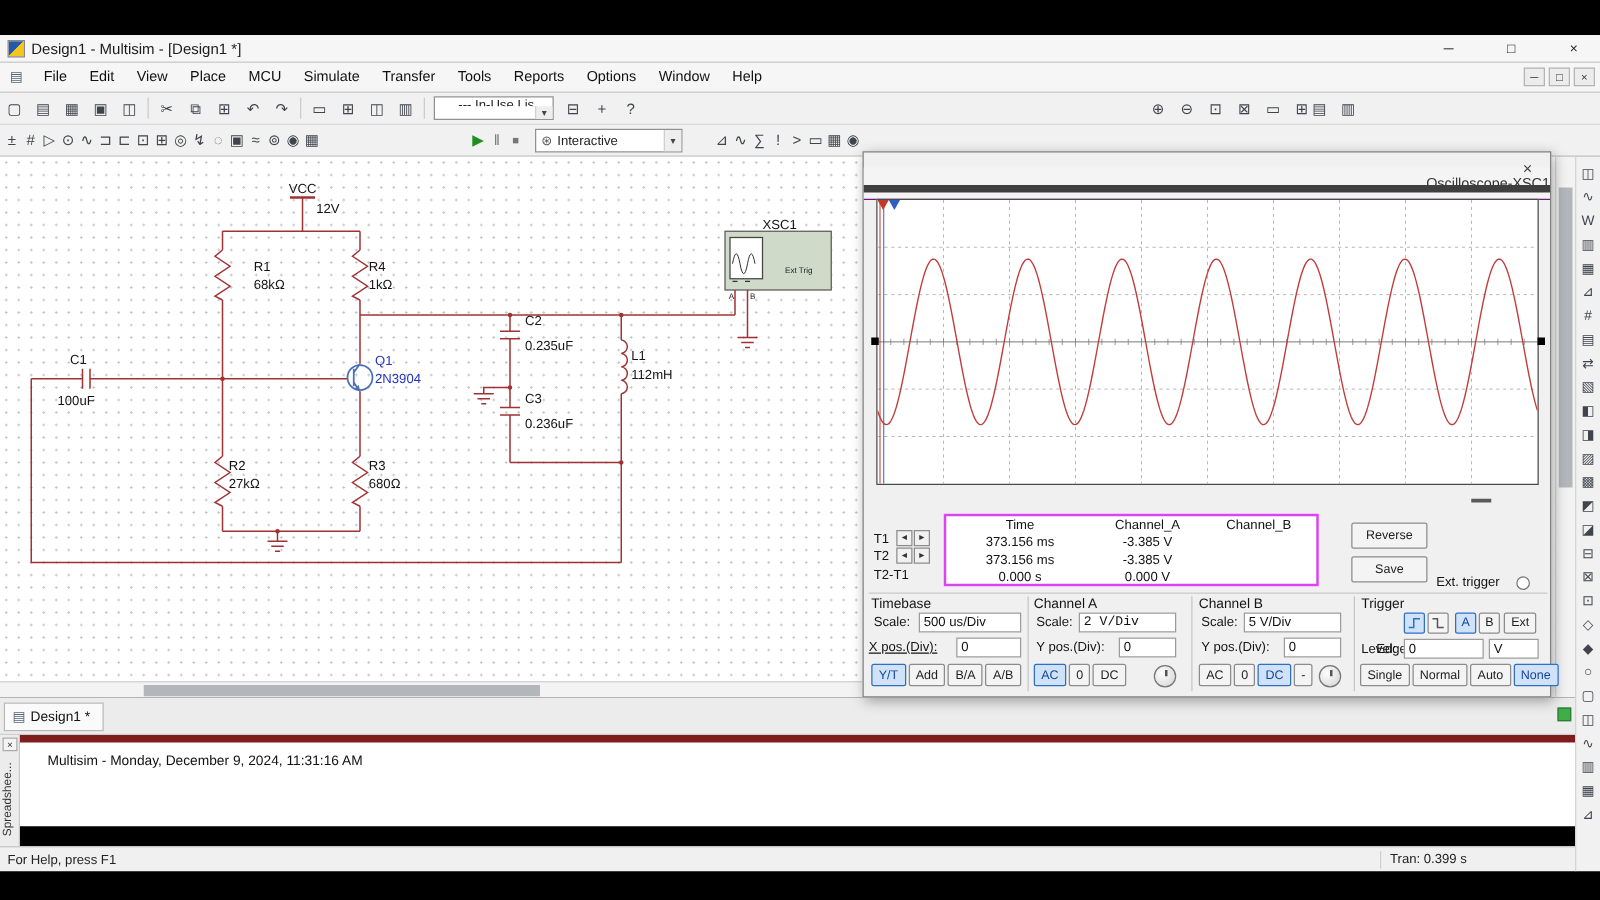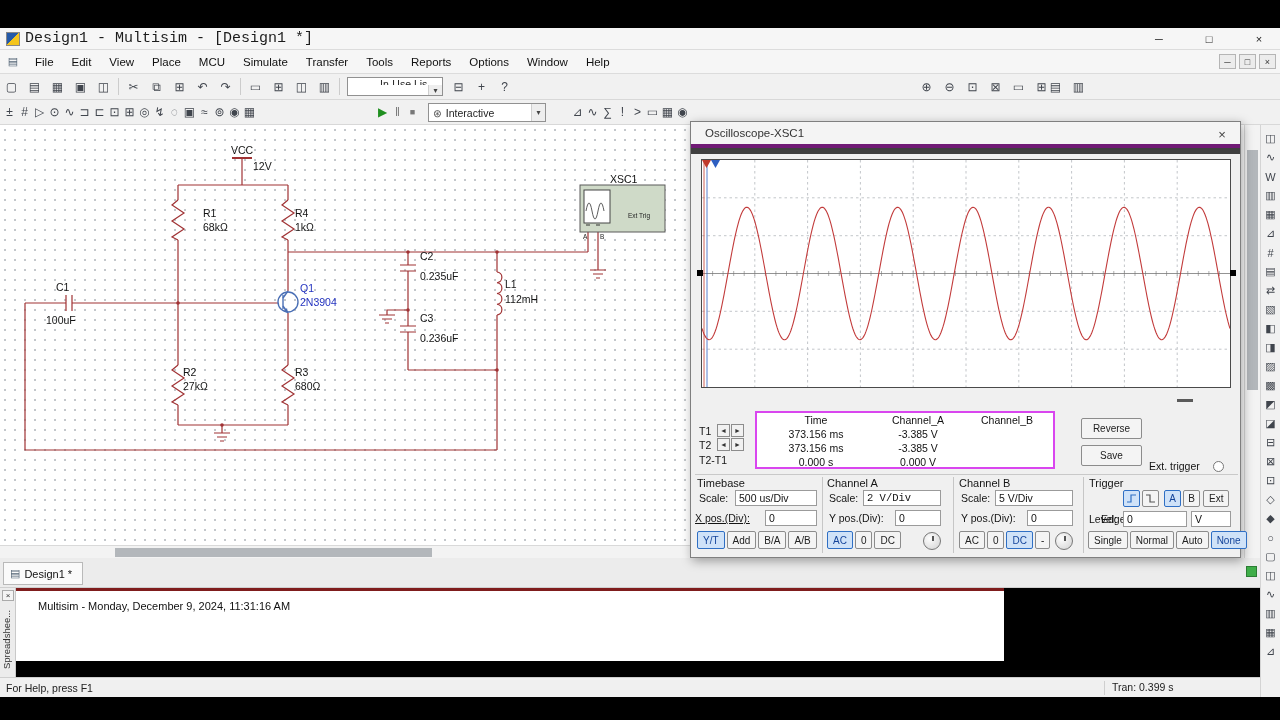--- a/index.html
+++ b/index.html
@@ -3,21 +3,21 @@
 <meta charset="utf-8">
 <style>
   *{margin:0;padding:0;box-sizing:border-box;}
   body{background:#222;font-family:"Liberation Sans",sans-serif;}
   .screen{position:relative;width:1280px;height:720px;background:#000;overflow:hidden;}
   .abs{position:absolute;}
   .flex{display:flex;align-items:center;}
   
   .titlebar{left:0;top:28px;width:1280px;height:22px;background:#f6f6f6;border-bottom:1px solid #dcdcdc;display:flex;align-items:center;}
   .applogo{width:14px;height:14px;margin:0 5px 0 6px;background:linear-gradient(135deg,#2459a8 0 50%,#f4c51c 50% 100%);border:1px solid #888;}
-  .title-text{font-size:15px;color:#1c1c1c;font-family:Liberation Mono, monospace;}
+  .title-text{font-size:12px;color:#1c1c1c;}
   .caption-btns{position:absolute;right:10px;top:0;height:22px;display:flex;gap:28px;align-items:center;}
   .capbtn{width:22px;height:17px;display:flex;align-items:center;justify-content:center;font-size:11px;color:#222;}
   .menubar{left:0;top:50px;width:1280px;height:24px;background:#f6f6f6;border-bottom:1px solid #dcdcdc;display:flex;align-items:center;}
   .docicon{width:14px;height:14px;margin:0 6px;font-size:11px;color:#567;display:flex;align-items:center;justify-content:center;}
   .menu-item{padding:0 9px;height:100%;display:flex;align-items:center;font-size:11.5px;color:#101010;}
   .mdi-btns{position:absolute;right:4px;top:4px;display:flex;gap:3px;}
   .mdibtn{width:17px;height:15px;border:1px solid #b5b5b5;background:#ececec;font-size:9px;display:flex;align-items:center;justify-content:center;color:#333;}
   .toolbar{background:#f1f1f1;border-bottom:1px solid #d8d8d8;}
   .tb1{left:0;top:74px;width:1280px;height:26px;display:flex;align-items:center;}
   .tb2{left:0;top:100px;width:1280px;height:25px;display:flex;align-items:center;}
@@ -34,30 +34,30 @@
   
   .hscroll{left:0;top:545px;width:1244px;height:13px;background:#f3f3f3;border-top:1px solid #d9d9d9;}
   .hthumb{position:absolute;left:115px;top:2px;width:317px;height:9px;background:#b3b7bb;}
   .vscroll{left:1244px;top:125px;width:16px;height:433px;background:#f3f3f3;border-left:1px solid #d9d9d9;}
   .vthumb{position:absolute;left:2px;top:25px;width:11px;height:240px;background:#b3b7bb;}
   .rtools{left:1260px;top:125px;width:20px;height:572px;background:#f1f1f1;border-left:1px solid #d4d4d4;display:flex;flex-direction:column;align-items:center;padding-top:4px;}
   .rtools .tbicon{width:18px;height:17px;margin:1px 0;font-size:11px;}
   
   .tabrow{left:0;top:558px;width:1260px;height:30px;background:#ececec;border-bottom:1px solid #cfcfcf;}
   .doctab{position:absolute;left:3px;top:4px;height:23px;background:#fafafa;border:1px solid #b9b9b9;display:flex;align-items:center;gap:4px;padding:0 10px 0 6px;font-size:11px;color:#111;}
-  .sheet{left:16px;top:588px;width:988px;height:73px;background:#fff;border-top:3px solid #7f1d1d;}
+  .sheet{left:16px;top:588px;width:1244px;height:73px;background:#fff;border-top:6px solid #7f1d1d;}
   .sheetstrip{left:0;top:588px;width:16px;height:89px;background:#ececec;border-right:1px solid #c9c9c9;}
   .vlabel{position:absolute;left:1px;top:16px;width:14px;height:70px;writing-mode:vertical-rl;transform:rotate(180deg);font-size:9.5px;color:#333;text-align:center;}
   .sheettabs{left:16px;top:661px;width:1244px;height:16px;background:#f5f5f5;display:flex;padding-left:12px;}
   .stab{height:16px;padding:0 8px;border:1px solid #bdbdbd;border-top:none;display:flex;align-items:center;font-size:10px;color:#222;background:#e4e4e4;}
   .stab.on{background:#fbfbfb;}
   .statusbar{left:0;top:677px;width:1260px;height:20px;background:#f0f0f0;border-top:1px solid #cfcfcf;display:flex;align-items:center;font-size:10.5px;color:#222;}
   
   .osc{left:690px;top:121px;width:551px;height:437px;background:#f0f0f0;border:1px solid #7f7f7f;box-shadow:2px 3px 10px rgba(0,0,0,0.35);}
-  .osc-title{position:absolute;left:0;top:0;width:100%;height:26px;background:#f4f4f4;border-bottom:4px solid #701a75;display:flex;align-items:center;}
+  .osc-title{position:absolute;left:0;top:12px;width:100%;height:26px;background:#f4f4f4;border-bottom:1px solid #701a75;display:flex;align-items:center;justify-content:flex-end;}
   .osc-title span{margin-left:14px;font-size:11.5px;color:#333;}
   .osc-close{position:absolute;right:8px;top:3px;width:20px;height:19px;display:flex;align-items:center;justify-content:center;font-size:13px;color:#444;}
   .osc-strip{position:absolute;left:0;top:26px;width:100%;height:6px;background:#3f3f3f;}
   .graph{position:absolute;left:10px;top:37px;width:530px;height:229px;background:#fff;border:1px solid #4a4a4a;}
   .lbl{font-size:10.5px;color:#141414;position:absolute;}
   .sect{font-size:11px;color:#141414;position:absolute;}
   .fld{position:absolute;background:#fff;border:1px solid #9b9b9b;font-size:10.5px;color:#111;display:flex;align-items:center;padding:0 3px;height:16px;}
   .oscbtn{height:18px;border:1px solid #8c8c8c;background:#f4f4f4;font-size:10px;color:#222;display:flex;align-items:center;justify-content:center;padding:0 5px;border-radius:2px;}
   .oscbtn.on{background:#cfe2f8;border-color:#2f6fc4;color:#14449a;}
   .sqbtn{width:17px;height:17px;padding:0;}

